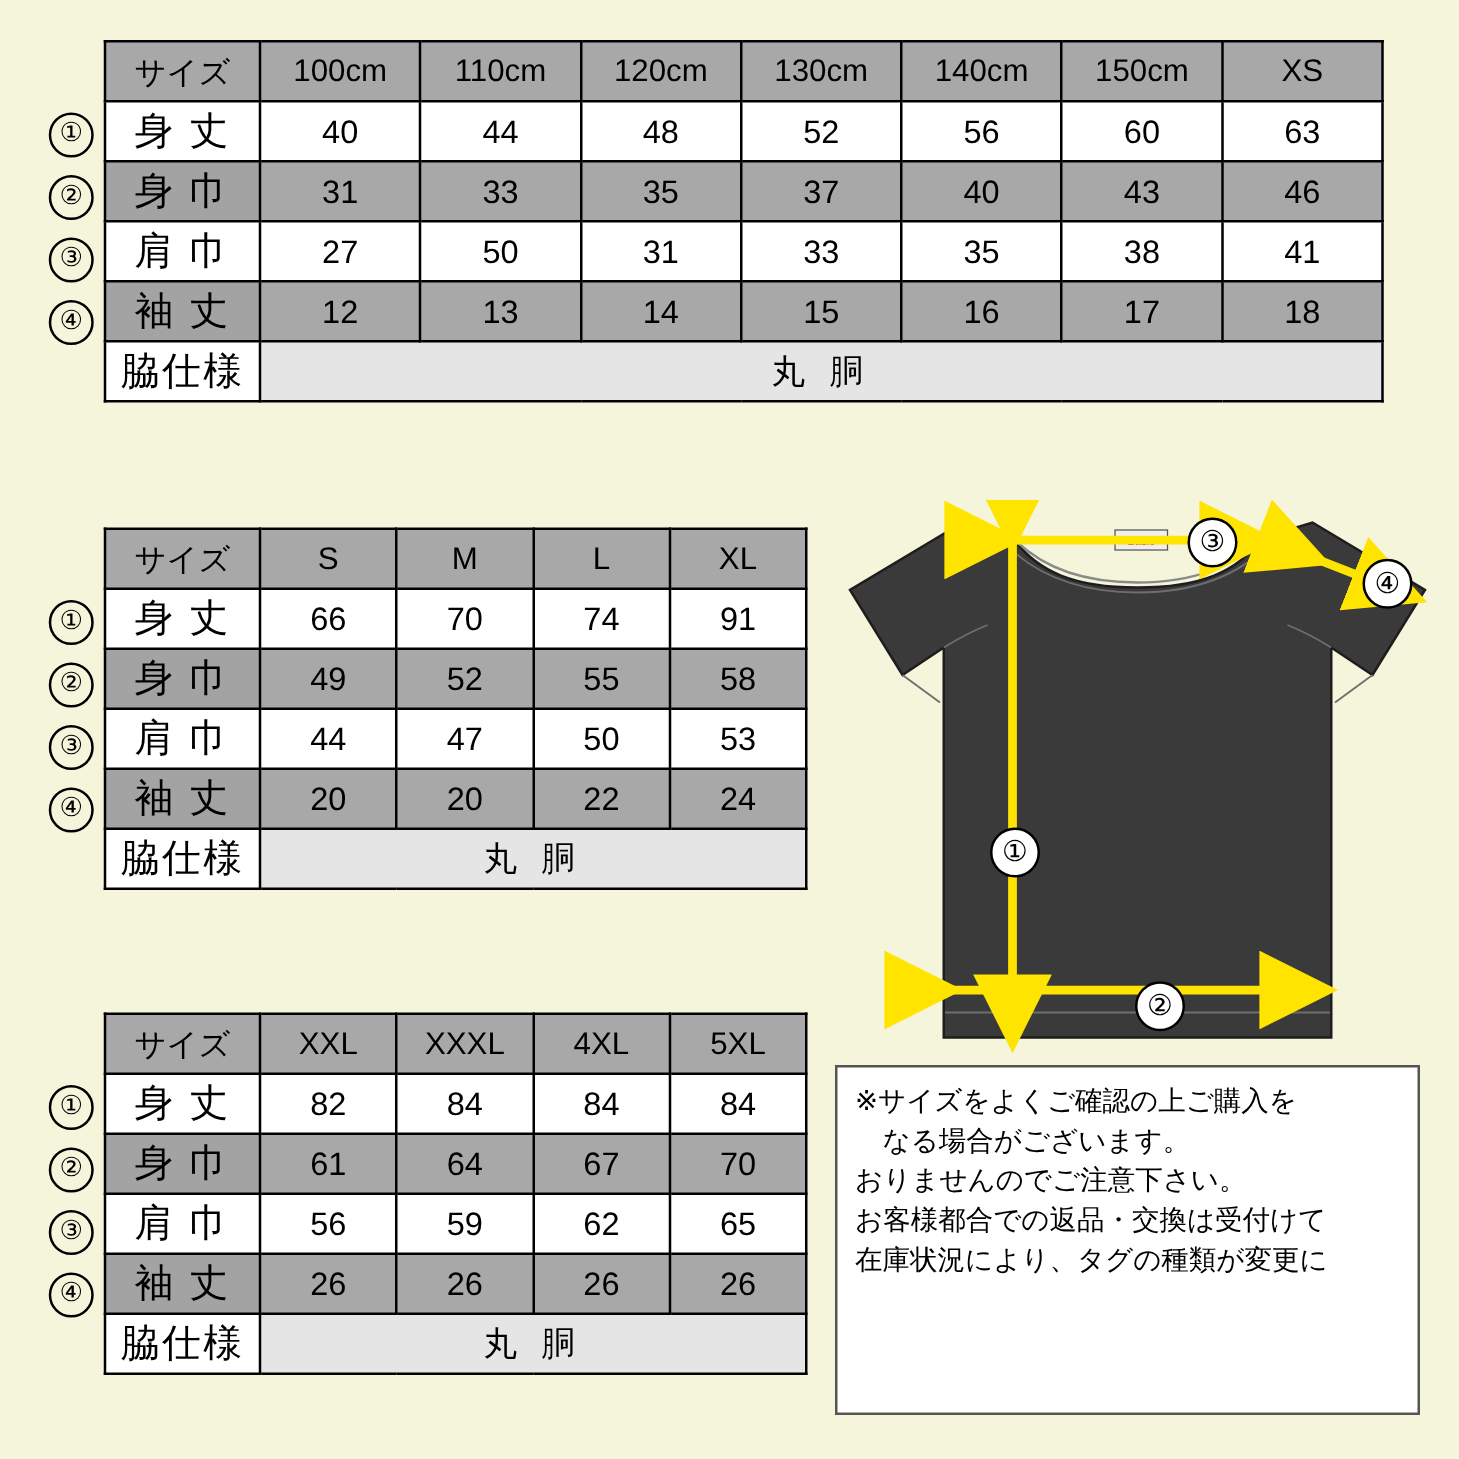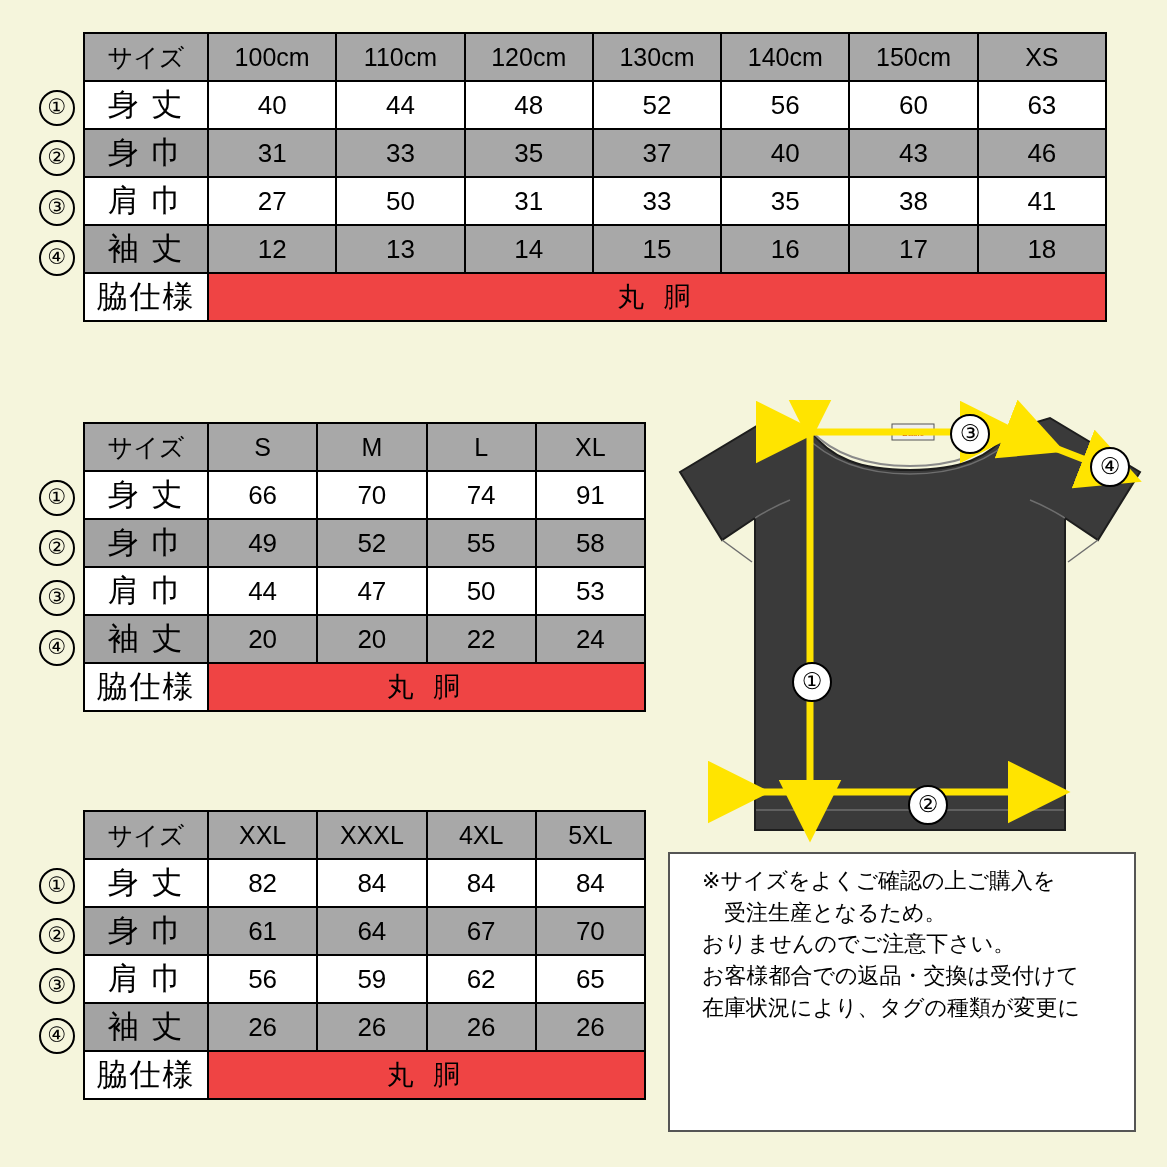--- a/index.html
+++ b/index.html
@@ -38,21 +38,21 @@
     font-size:31px;
     letter-spacing:2px;
   }
   table.sizetable tr.shaded td{
     background:#a8a8a8;
   }
   table.sizetable tr.shaded td.lbl{
     background:#a3a3a3;
   }
   table.sizetable td.wide{
-    background:#ef4444;
+    background:#e5e5e5;
     font-size:27px;
     letter-spacing:6px;
   }
 
   
   .tblwrap{position:absolute;}
   .marks{position:absolute;left:-48px;top:0;width:44px;}
   .mark{
     position:absolute;
     width:32px;height:32px;
@@ -92,21 +92,21 @@
   }
 
   
   #note{
     position:absolute;
     left:668px;top:852px;
     width:468px;height:280px;
     background:#ffffff;
     border:2px solid #555;
     box-sizing:border-box;
-    padding:12px 14px 10px 32px;
+    padding:12px 14px 10px 14px;
   }
   #note p{
     margin:0 0 2px 0;
     font-size:22px;
     line-height:1.35;
     letter-spacing:0px;
   }
   #note p.indent{padding-left:22px;}
 </style>
 </head>
@@ -347,19 +347,19 @@
     </svg>
 
     <div class="circ-lbl" style="left:290px;top:14px;">③</div>
     <div class="circ-lbl" style="left:430px;top:47px;">④</div>
     <div class="circ-lbl" style="left:132px;top:262px;">①</div>
     <div class="circ-lbl" style="left:248px;top:385px;">②</div>
   </div>
 
   <div id="note">
     <p>※サイズをよくご確認の上ご購入を</p>
-    <p class="indent">受注生産となるため。</p>
+    <p class="indent">なる場合がございます。</p>
     <p>おりませんのでご注意下さい。</p>
     <p>お客様都合での返品・交換は受付けて</p>
     <p>在庫状況により、タグの種類が変更に</p>
   </div>
 
 </div>
 
 </body></html>

